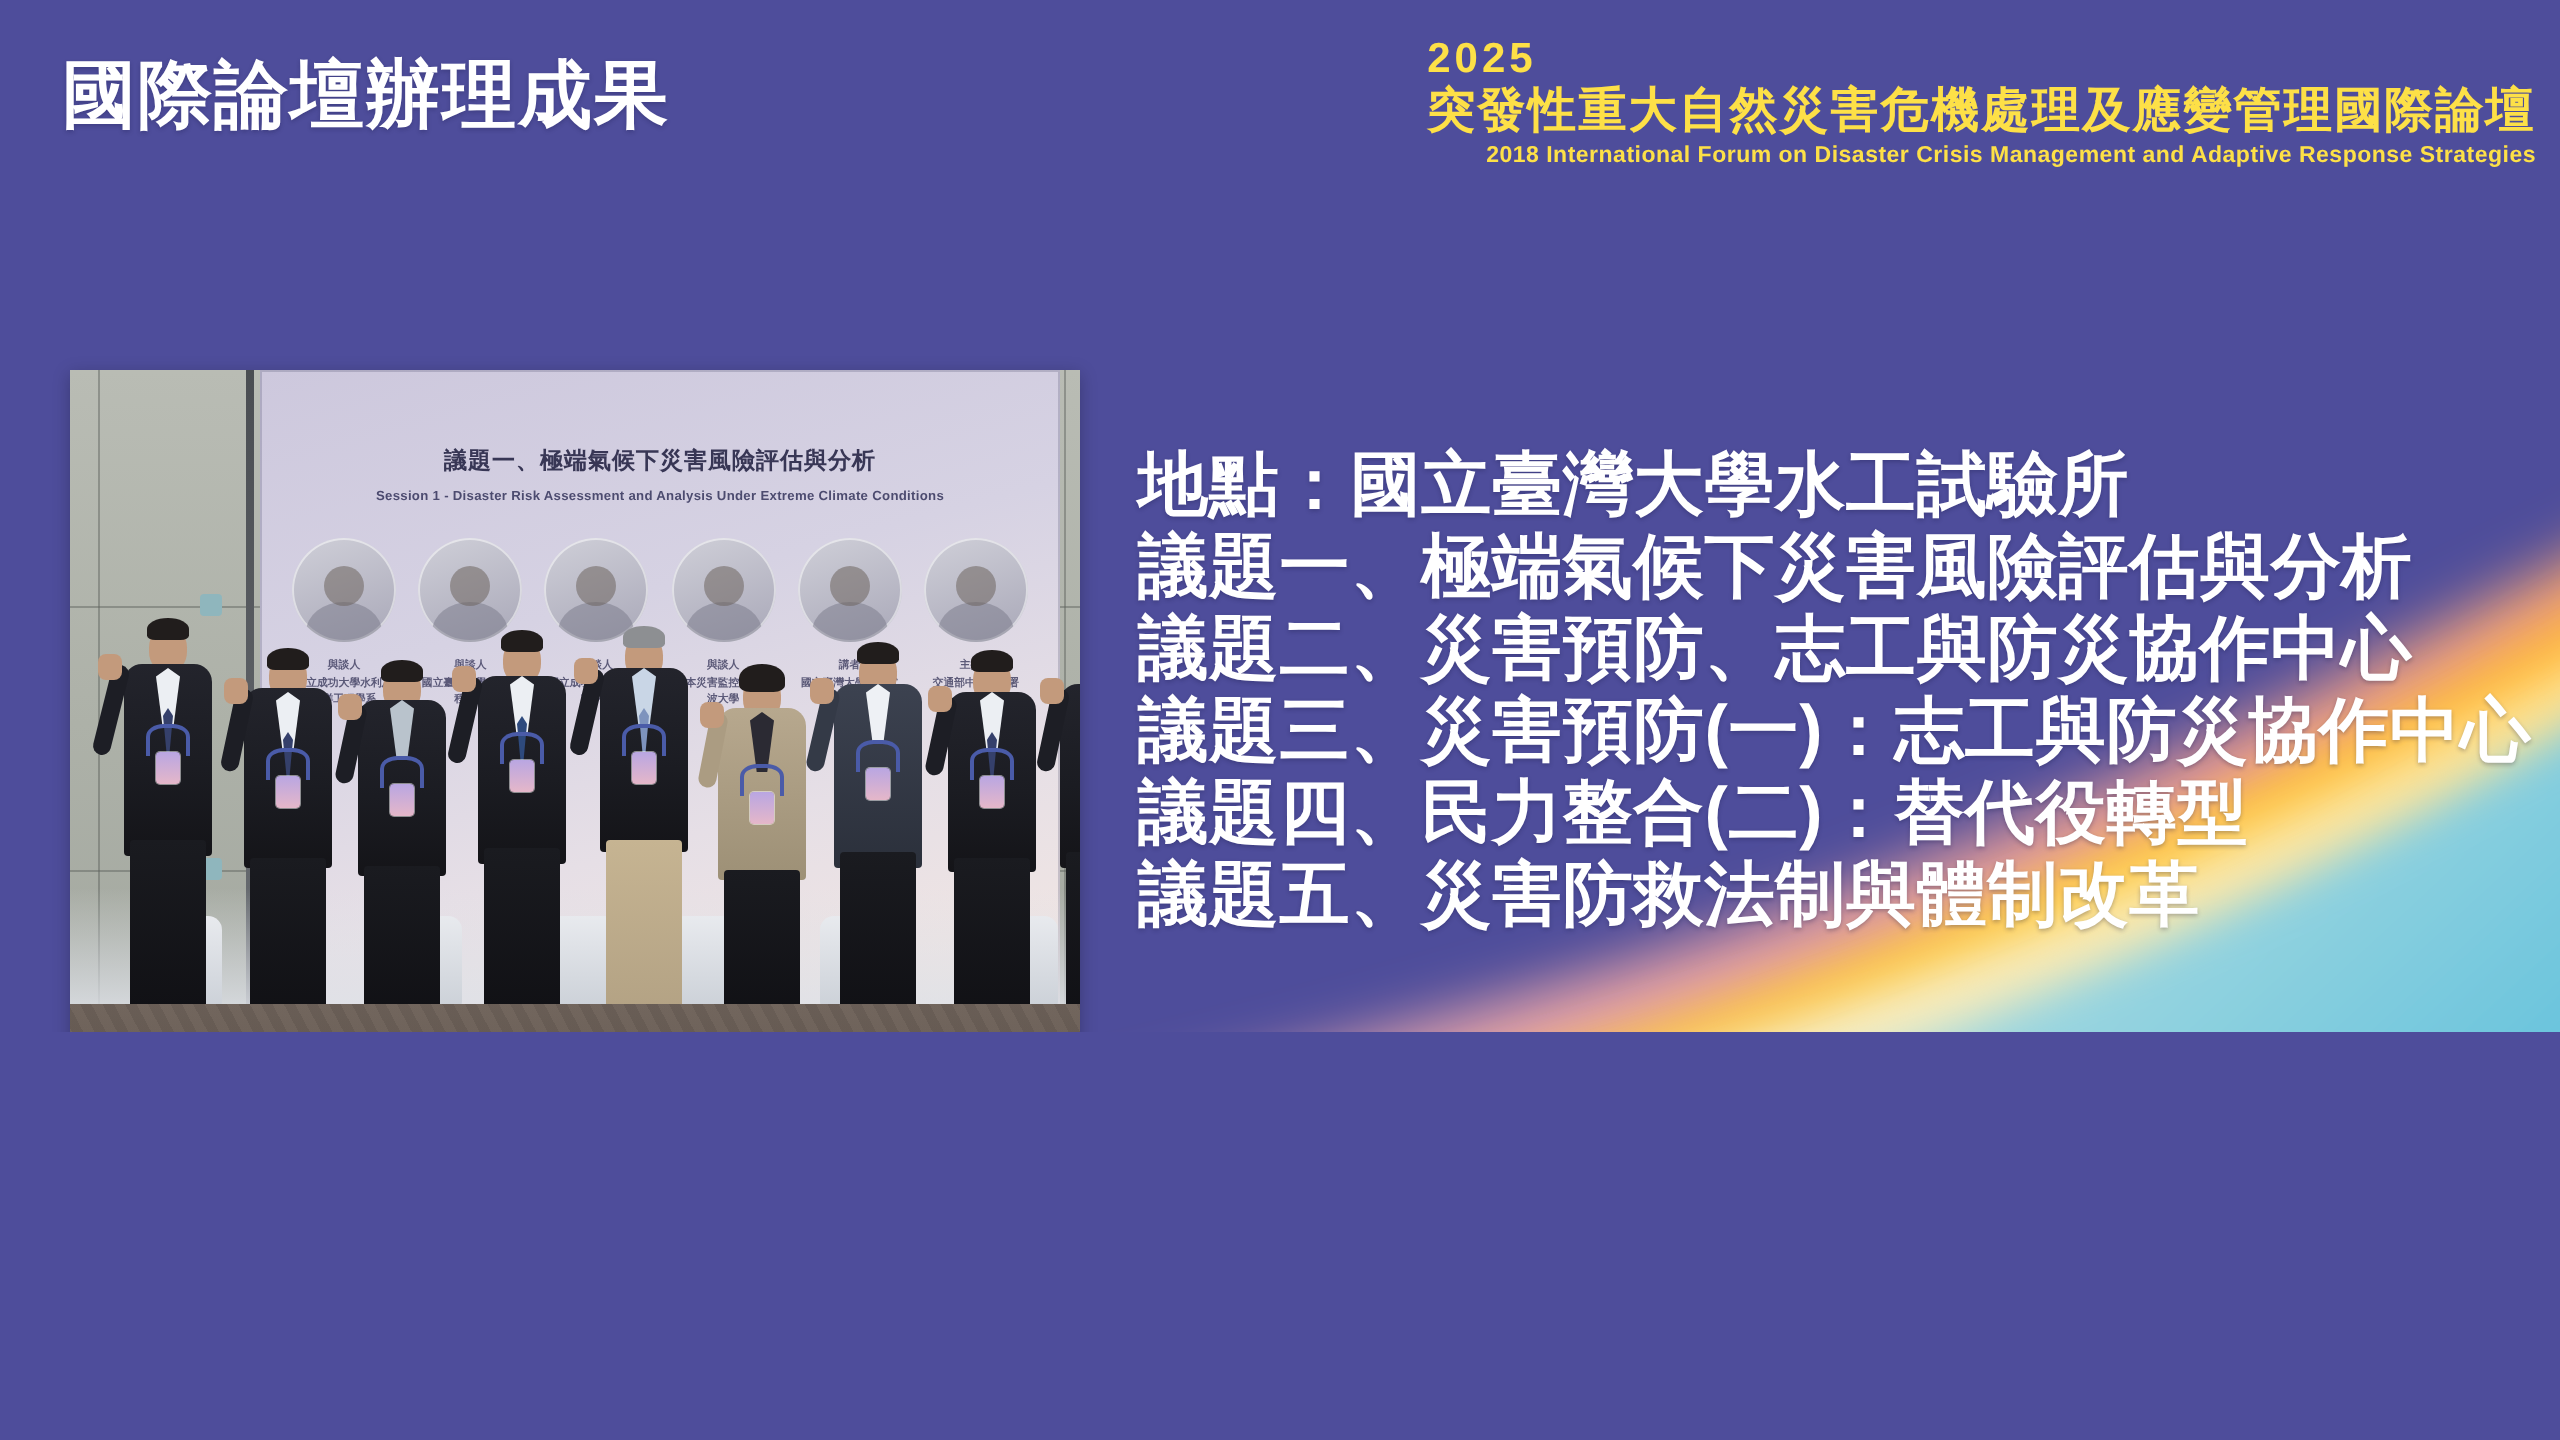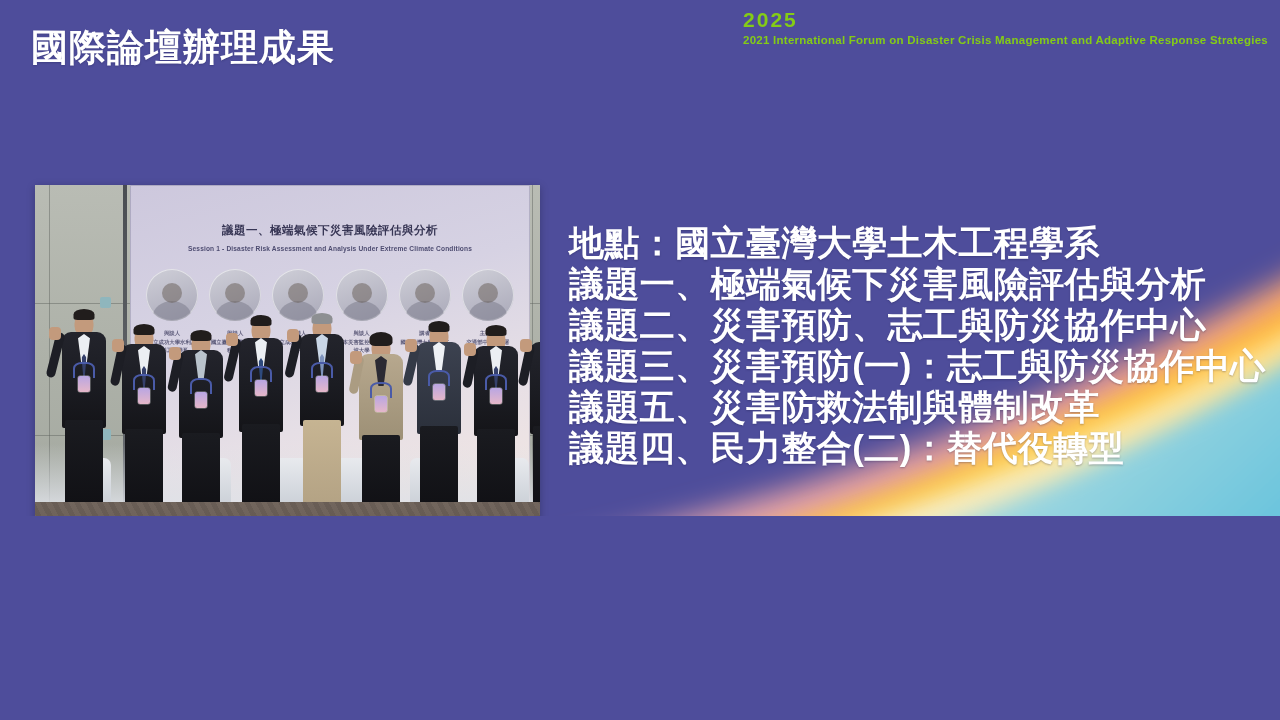--- a/index.html
+++ b/index.html
@@ -25,22 +25,22 @@
   .page-title{
     position:absolute;left:31px;top:26px;
     font-size:37px;line-height:44px;font-weight:bold;
     color:#ffffff;letter-spacing:1px;
     white-space:nowrap;
     text-shadow:0 1px 2px rgba(20,20,60,.25);
   }
 
   
   .logo-lockup{
-    position:absolute;right:12px;top:8px;
-    text-align:right;color:#84cc16;
+    position:absolute;right:12px;top:18px;
+    text-align:right;color:#fde047;
   }
   .logo-year{
     font-size:21px;line-height:23px;font-weight:bold;
     letter-spacing:2px;margin-bottom:1px;
     text-align:left;
   }
   .logo-zh{
     font-size:24px;line-height:27px;font-weight:bold;
     letter-spacing:1.2px;white-space:nowrap;
   }
@@ -258,21 +258,22 @@
 
       <path filter="url(#blurSoft2)" fill="#a9d8ea" opacity="0.95" d="M -40,640 C 120,640 250,672 390,704 C 470,722 540,734 620,742
                L 620,780 L -40,780 Z"></path>
     </svg>
   </div>
 
   <div class="page-title">國際論壇辦理成果</div>
 
   <div class="logo-lockup">
     <div class="logo-year">2025</div>
-    <div class="logo-en">2021 International Forum on Disaster Crisis Management and Adaptive Response Strategies</div>
+    <div class="logo-zh">突發性重大自然災害危機處理及應變管理國際論壇</div>
+    <div class="logo-en">2018 International Forum on Disaster Crisis Management and Adaptive Response Strategies</div>
   </div>
 
   <div class="photo">
     <div class="photo-inner">
 
       <div class="room">
         <div class="room-line" style="left:0;top:118px;width:100%;height:1px;"></div>
         <div class="room-line" style="left:0;top:250px;width:100%;height:1px;"></div>
         <div class="room-line" style="left:14px;top:0;width:1px;height:320px;"></div>
         <div class="room-line" style="left:497px;top:0;width:1px;height:320px;"></div>
@@ -463,21 +464,21 @@
 
         </div>
 
       </div>
 
       <div class="floor"></div>
     </div>
   </div>
 
   <div class="info-block">
-    <div class="info-line">地點：國立臺灣大學土木工程學系</div>
+    <div class="info-line">地點：國立臺灣大學水工試驗所</div>
     <div class="info-line">議題一、極端氣候下災害風險評估與分析</div>
     <div class="info-line">議題二、災害預防、志工與防災協作中心</div>
     <div class="info-line">議題三、災害預防(一)：志工與防災協作中心</div>
+    <div class="info-line">議題四、民力整合(二)：替代役轉型</div>
     <div class="info-line">議題五、災害防救法制與體制改革</div>
-    <div class="info-line">議題四、民力整合(二)：替代役轉型</div>
   </div>
 
 </div>
 
 </body></html>

